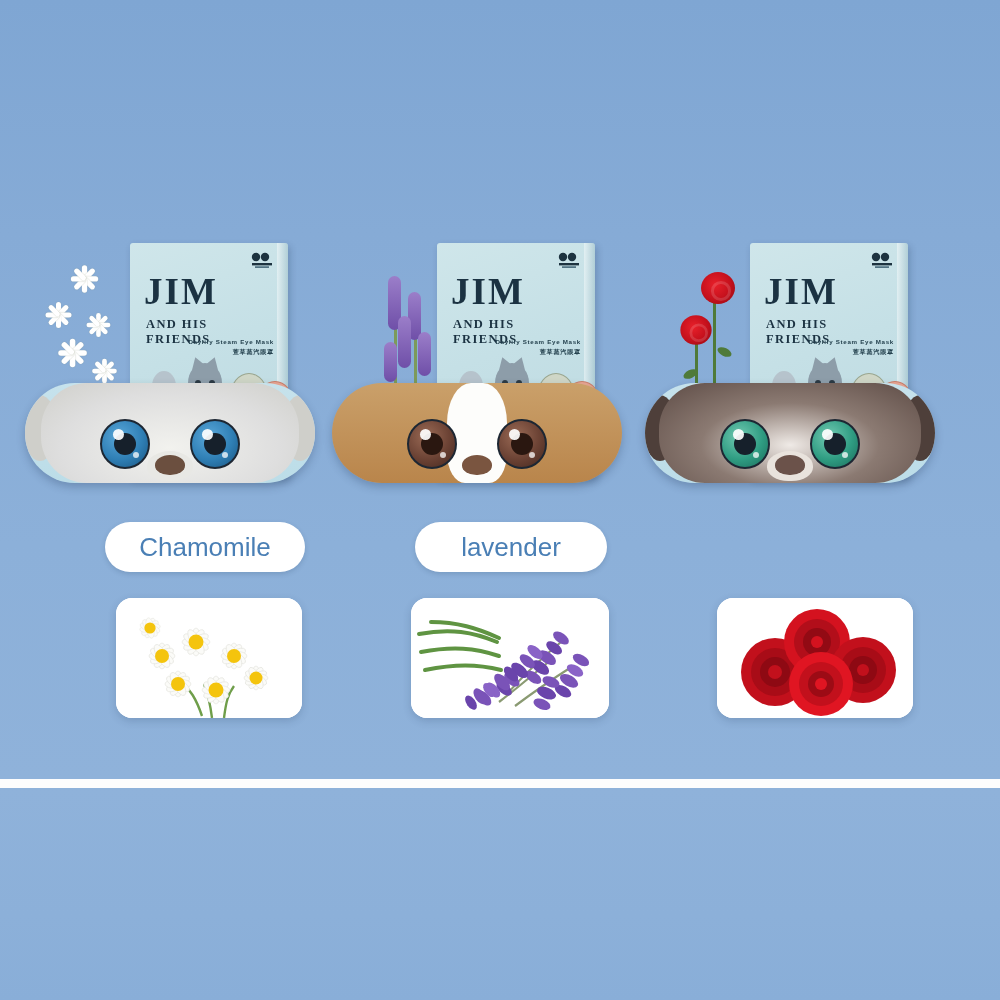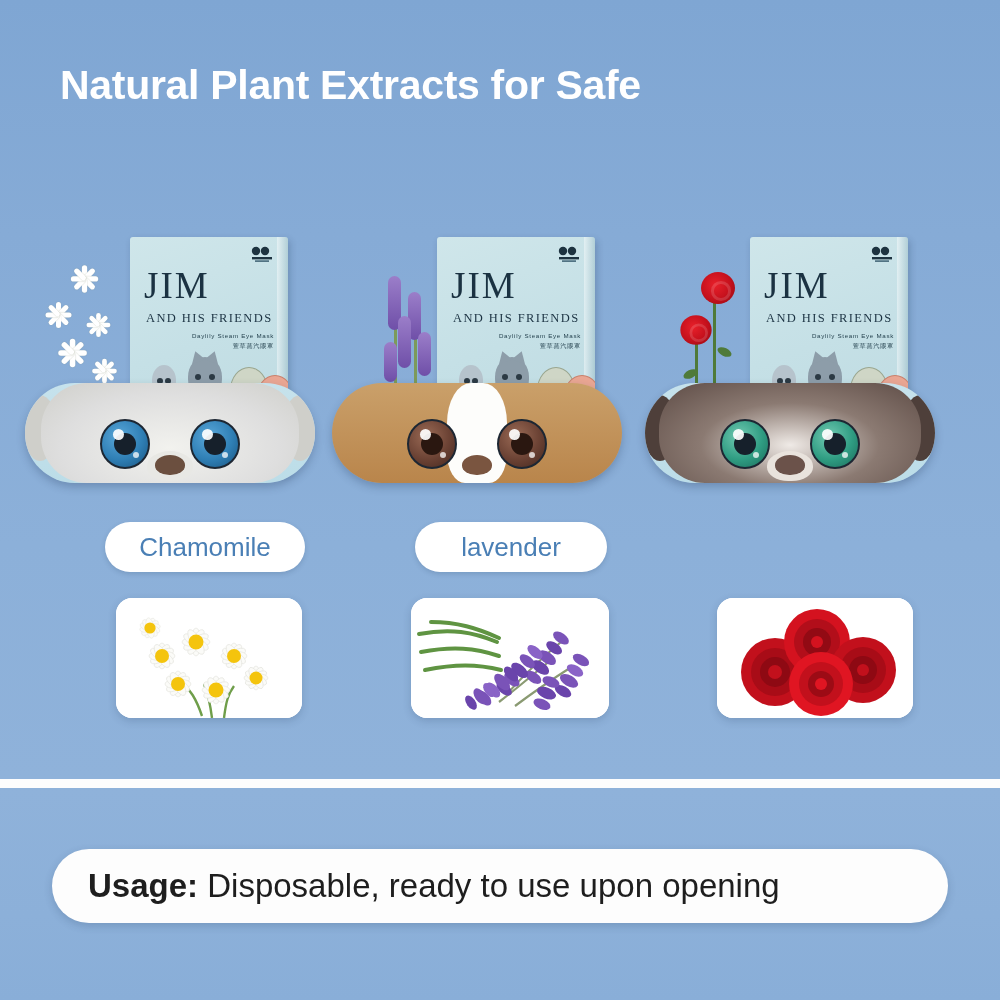--- a/index.html
+++ b/index.html
@@ -21,25 +21,25 @@
   .headline{position:absolute;left:60px;top:58px;width:800px;
     color:#ffffff;font-size:41px;line-height:1.33;font-weight:bold;
     letter-spacing:-0.3px;}
 
   
   .products{position:absolute;left:0;top:228px;width:1000px;height:290px;}
   .product{position:absolute;top:0;width:320px;height:290px;}
   .p0{left:25px;} .p1{left:332px;} .p2{left:645px;}
 
   
-  .box{position:absolute;left:105px;top:9px;width:158px;height:235px;
+  .box{position:absolute;left:105px;top:15px;width:158px;height:235px;
     background:linear-gradient(160deg,#cfe6ea 0%,#c5e0e6 45%,#bcd9e0 100%);
     border-radius:3px;
     box-shadow:2px 3px 7px rgba(20,40,70,.22);
-    overflow:hidden;}
+    overflow:hidden;font-weight:bold;}
   .box-spine{position:absolute;right:0;top:0;width:11px;height:100%;
     background:linear-gradient(90deg,rgba(255,255,255,.45),rgba(120,160,175,.30));}
   .box-logo{position:absolute;right:13px;top:8px;width:26px;height:18px;}
   .box-title{position:absolute;left:14px;top:30px;width:130px;
     font-family:"Liberation Serif", serif;font-size:37px;color:#1b3242;
     letter-spacing:2px;line-height:1;}
   .box-sub{position:absolute;left:16px;top:74px;width:128px;
     font-family:"Liberation Serif", serif;font-size:12.5px;color:#1b3242;
     letter-spacing:1.4px;}
   .box-sub2{position:absolute;right:14px;top:94px;text-align:right;
@@ -133,21 +133,20 @@
 </head>
 <body>
 
 <div class="page">
 
   <div class="bg-top"></div>
   <div class="bg-divider"></div>
   <div class="bg-bottom"></div>
 
   <div class="headline">
-    <div>Natural Plant Extracts for Safe</div>
   </div>
 
   <div class="products">
 
     <div class="product p0">
 
       <div class="deco" style="left:6px;top:28px;width:100px;height:140px;">
         <div class="daisy" style="left:38px;top:8px;transform:scale(1.05);">
           <b></b>
           <i style="transform:rotate(0deg) translateY(-13px)"></i>
@@ -600,20 +599,14 @@
             <circle r="32" fill="#e01522"></circle>
               <circle r="22" fill="#c2101c"></circle>
             <circle r="13" fill="#9c0b15"></circle>
               <circle r="6" fill="#e01522"></circle>
           </g>
         </g>
       </svg>
     </div>
   </div>
 
-  <div class="usage">
-    <div class="usage-inner">
-      <span class="b">Usage:</span>
-      <span>Disposable, ready to use upon opening</span>
-    </div>
-  </div>
 
 </div>
 
 </body></html>

